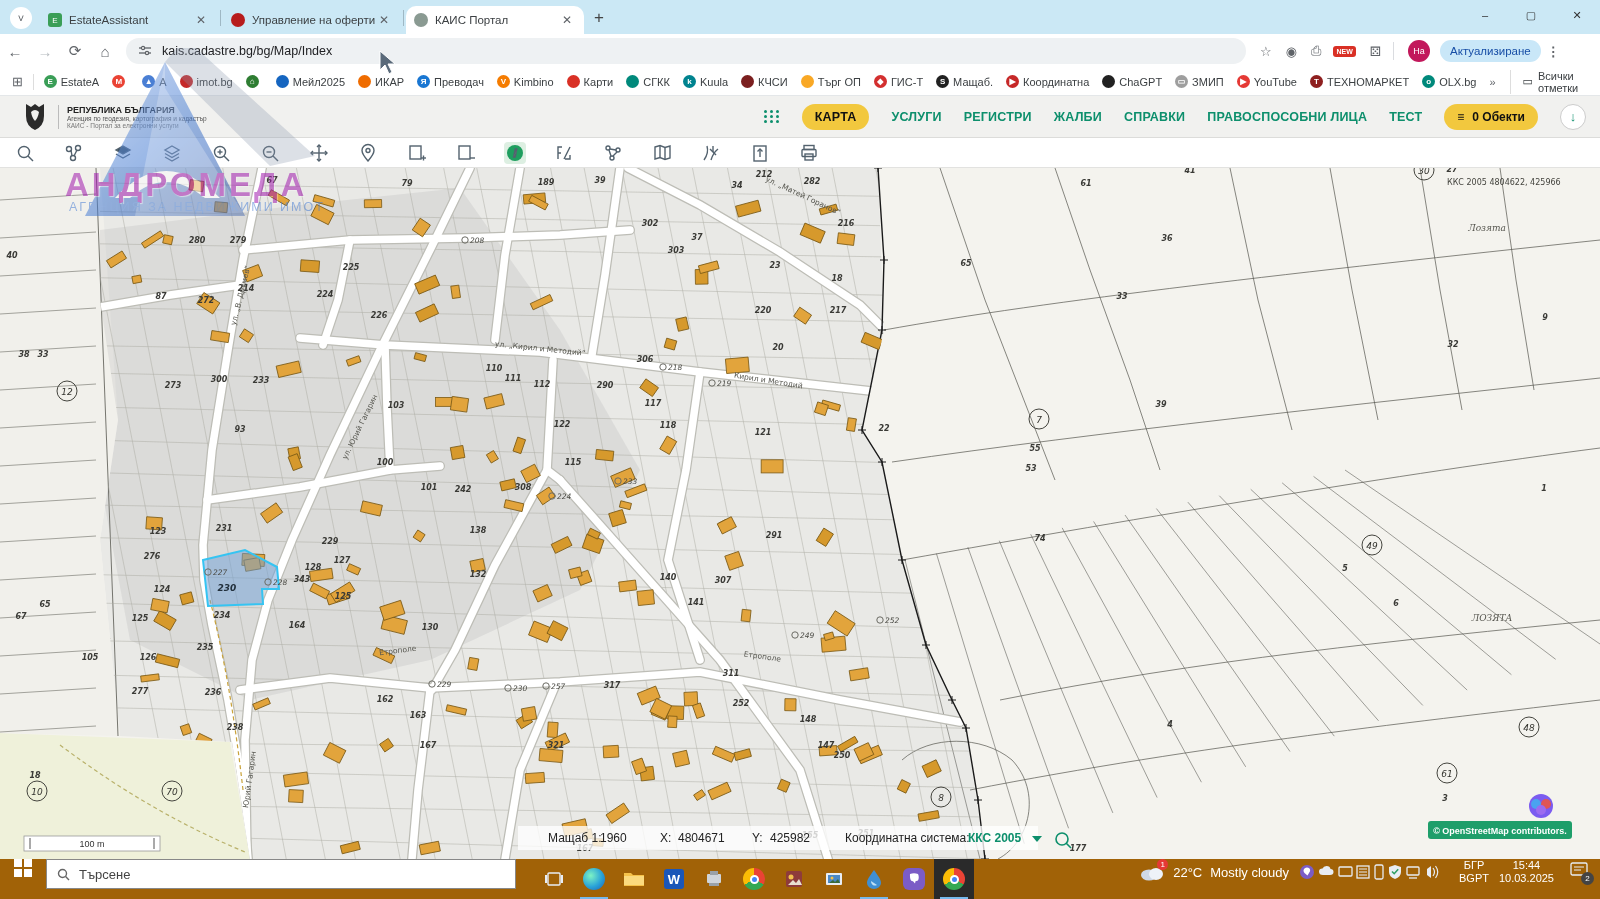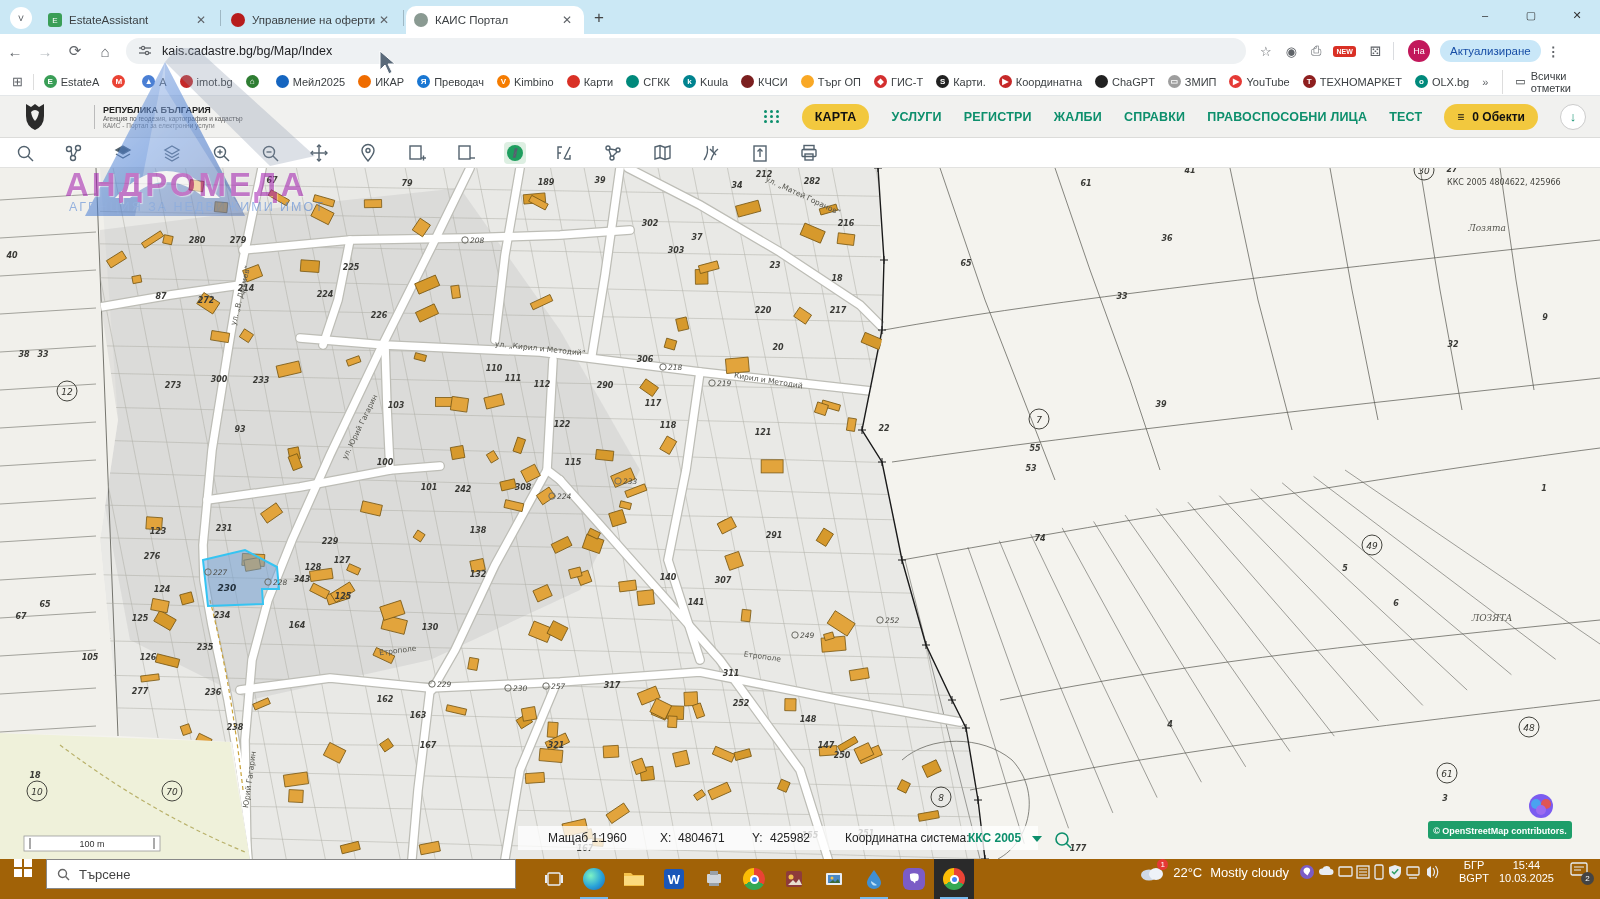--- a/index.html
+++ b/index.html
@@ -34,21 +34,21 @@
   
   .bookmarks { position:absolute; left:0; top:68px; width:1600px; height:28px; background:#fff; border-bottom:1px solid #e4e7e9; display:flex; align-items:center; font-size:11px; color:#3c4043; }
   .bk-apps { color:#5f6368; font-size:13px; margin:0 10px 0 12px; }
   .bm { display:flex; align-items:center; margin-right:13px; white-space:nowrap; }
   .bm .ic { width:13px; height:13px; border-radius:50%; margin-right:4px; display:flex; align-items:center; justify-content:center; color:#fff; font-size:8px; font-weight:bold; }
   .bm-right { margin-left:auto; display:flex; align-items:center; }
   .chev2 { color:#5f6368; margin-right:14px; }
   .bm-all { display:flex; align-items:center; gap:5px; border-left:1px solid #ddd; padding:0 14px 0 12px; }
 
   
-  .kais { position:absolute; left:0; top:96px; width:1600px; height:42px; background:#f1f1ef; border-bottom:1px solid #dcdcda; display:flex; align-items:center;gap:36px; }
+  .kais { position:absolute; left:0; top:96px; width:1600px; height:42px; background:#f1f1ef; border-bottom:1px solid #dcdcda; display:flex; align-items:center; }
   .coat { width:26px; height:30px; margin-left:22px; }
   .org { margin-left:10px; border-left:1px solid #bbb; padding-left:8px; }
   .org .l1 { font-size:9px; font-weight:bold; color:#222; }
   .org .l2 { font-size:6.5px; color:#555; }
   .org .l3 { font-size:6.5px; color:#777; }
   .kais-nav { margin-left:auto; display:flex; align-items:center; gap:22px; padding-right:14px; }
   .griddots { display:grid; grid-template-columns:repeat(3,4px); gap:2px; }
   .griddots i { width:3px; height:3px; border-radius:50%; background:#0d8f6c; }
   .knav { font-size:12.5px; font-weight:bold; color:#0d8f6c; letter-spacing:.2px; }
   .knav.active { background:#f2c83e; color:#111; padding:6px 13px; border-radius:15px; }
@@ -206,21 +206,21 @@
       <div class="bm">
         <span class="ic" style="background:#f9a825"></span>
         <span>Търг ОП</span>
       </div>
       <div class="bm">
         <span class="ic" style="background:#d32f2f">◆</span>
         <span>ГИС-Т</span>
       </div>
       <div class="bm">
         <span class="ic" style="background:#212121">S</span>
-        <span>Карти.</span>
+        <span>Мащаб.</span>
       </div>
       <div class="bm">
         <span class="ic" style="background:#c62828">▶</span>
         <span>Координатна</span>
       </div>
       <div class="bm">
         <span class="ic" style="background:#212121"></span>
         <span>ChaGPT</span>
       </div>
       <div class="bm">

